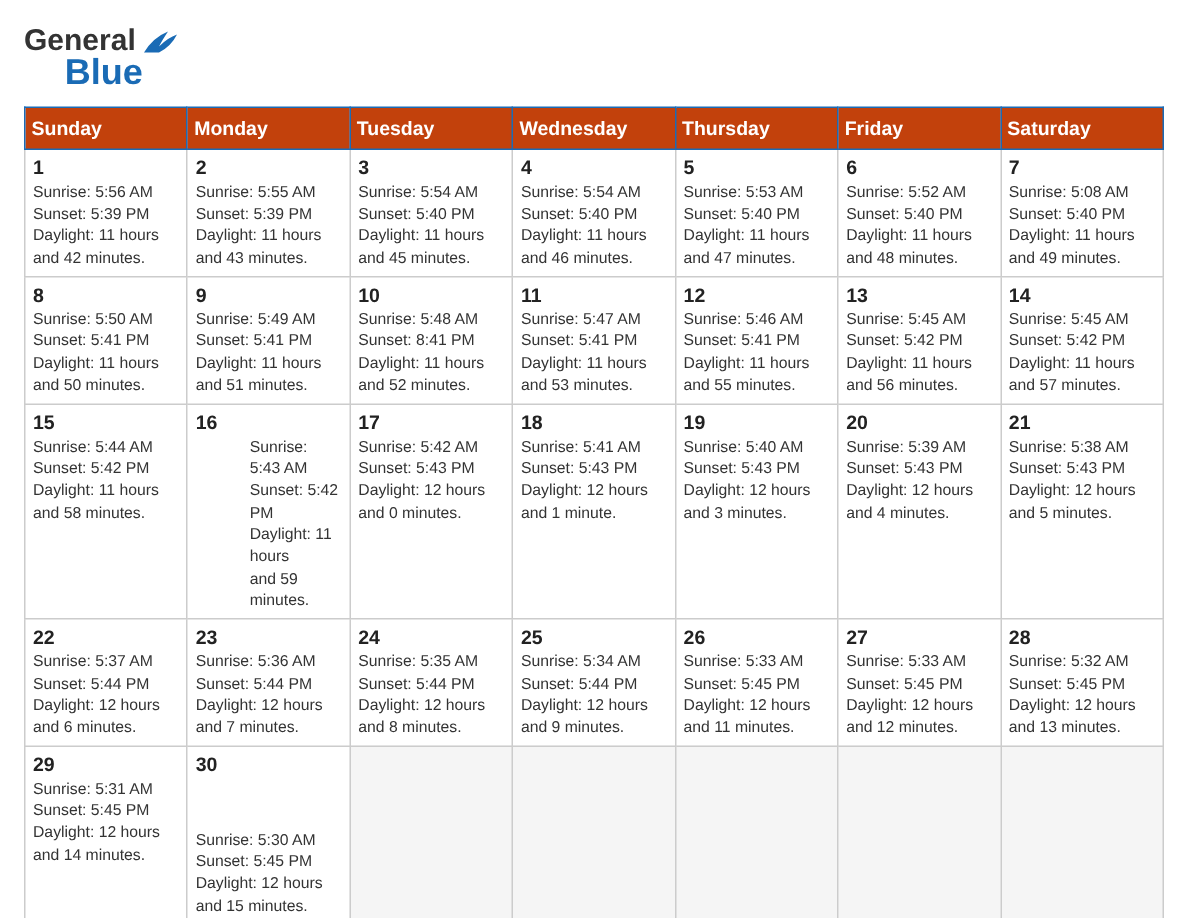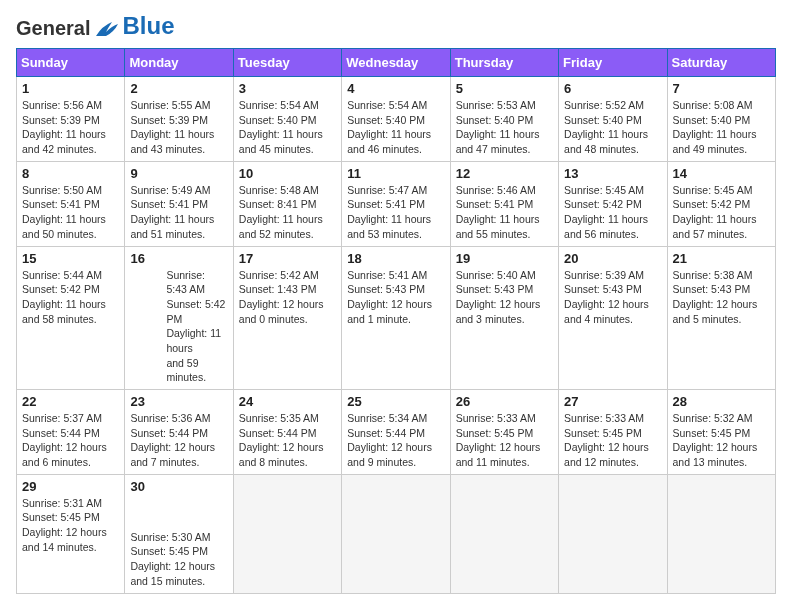--- a/index.html
+++ b/index.html
@@ -11,42 +11,42 @@
       padding: 16px;
     }
     .header {
       display: flex;
       justify-content: space-between;
       align-items: flex-start;
       margin-bottom: 8px;
     }
     .logo {
       display: flex;
-      flex-direction: row;
-      align-items: flex-end;
+      flex-direction: column;
+      align-items: center;
     }
     .title-block {
       text-align: right;
     }
     .month-title {
       font-size: 32px;
       font-weight: bold;
       color: #222;
     }
     .location {
       font-size: 15px;
       color: #444;
     }
     table {
       width: 100%;
       border-collapse: collapse;
       font-size: 11px;
     }
     thead tr th {
-      background: #8b5cf6;
+      background: #c2410c;
       color: #fff;
       padding: 6px 4px;
       text-align: left;
       font-size: 13px;
       font-weight: bold;
       border: 1px solid #1a6bb5;
     }
     tbody tr td {
       vertical-align: top;
       padding: 4px 5px;
@@ -216,21 +216,21 @@
         <td>
           <span class="day-num">16</span>
           <div class="day-info" style="white-space: pre-line; margin-left: 36px;">Sunrise: 5:43 AM
 Sunset: 5:42 PM
 Daylight: 11 hours
 and 59 minutes.</div>
         </td>
         <td>
           <span class="day-num">17</span>
           <div class="day-info" style="white-space: pre-line;">Sunrise: 5:42 AM
-Sunset: 1:43 PM
+Sunset: 5:43 PM
 Daylight: 12 hours
 and 0 minutes.</div>
         </td>
         <td>
           <span class="day-num">18</span>
           <div class="day-info" style="white-space: pre-line;">Sunrise: 5:41 AM
 Sunset: 5:43 PM
 Daylight: 12 hours
 and 1 minute.</div>
         </td>

